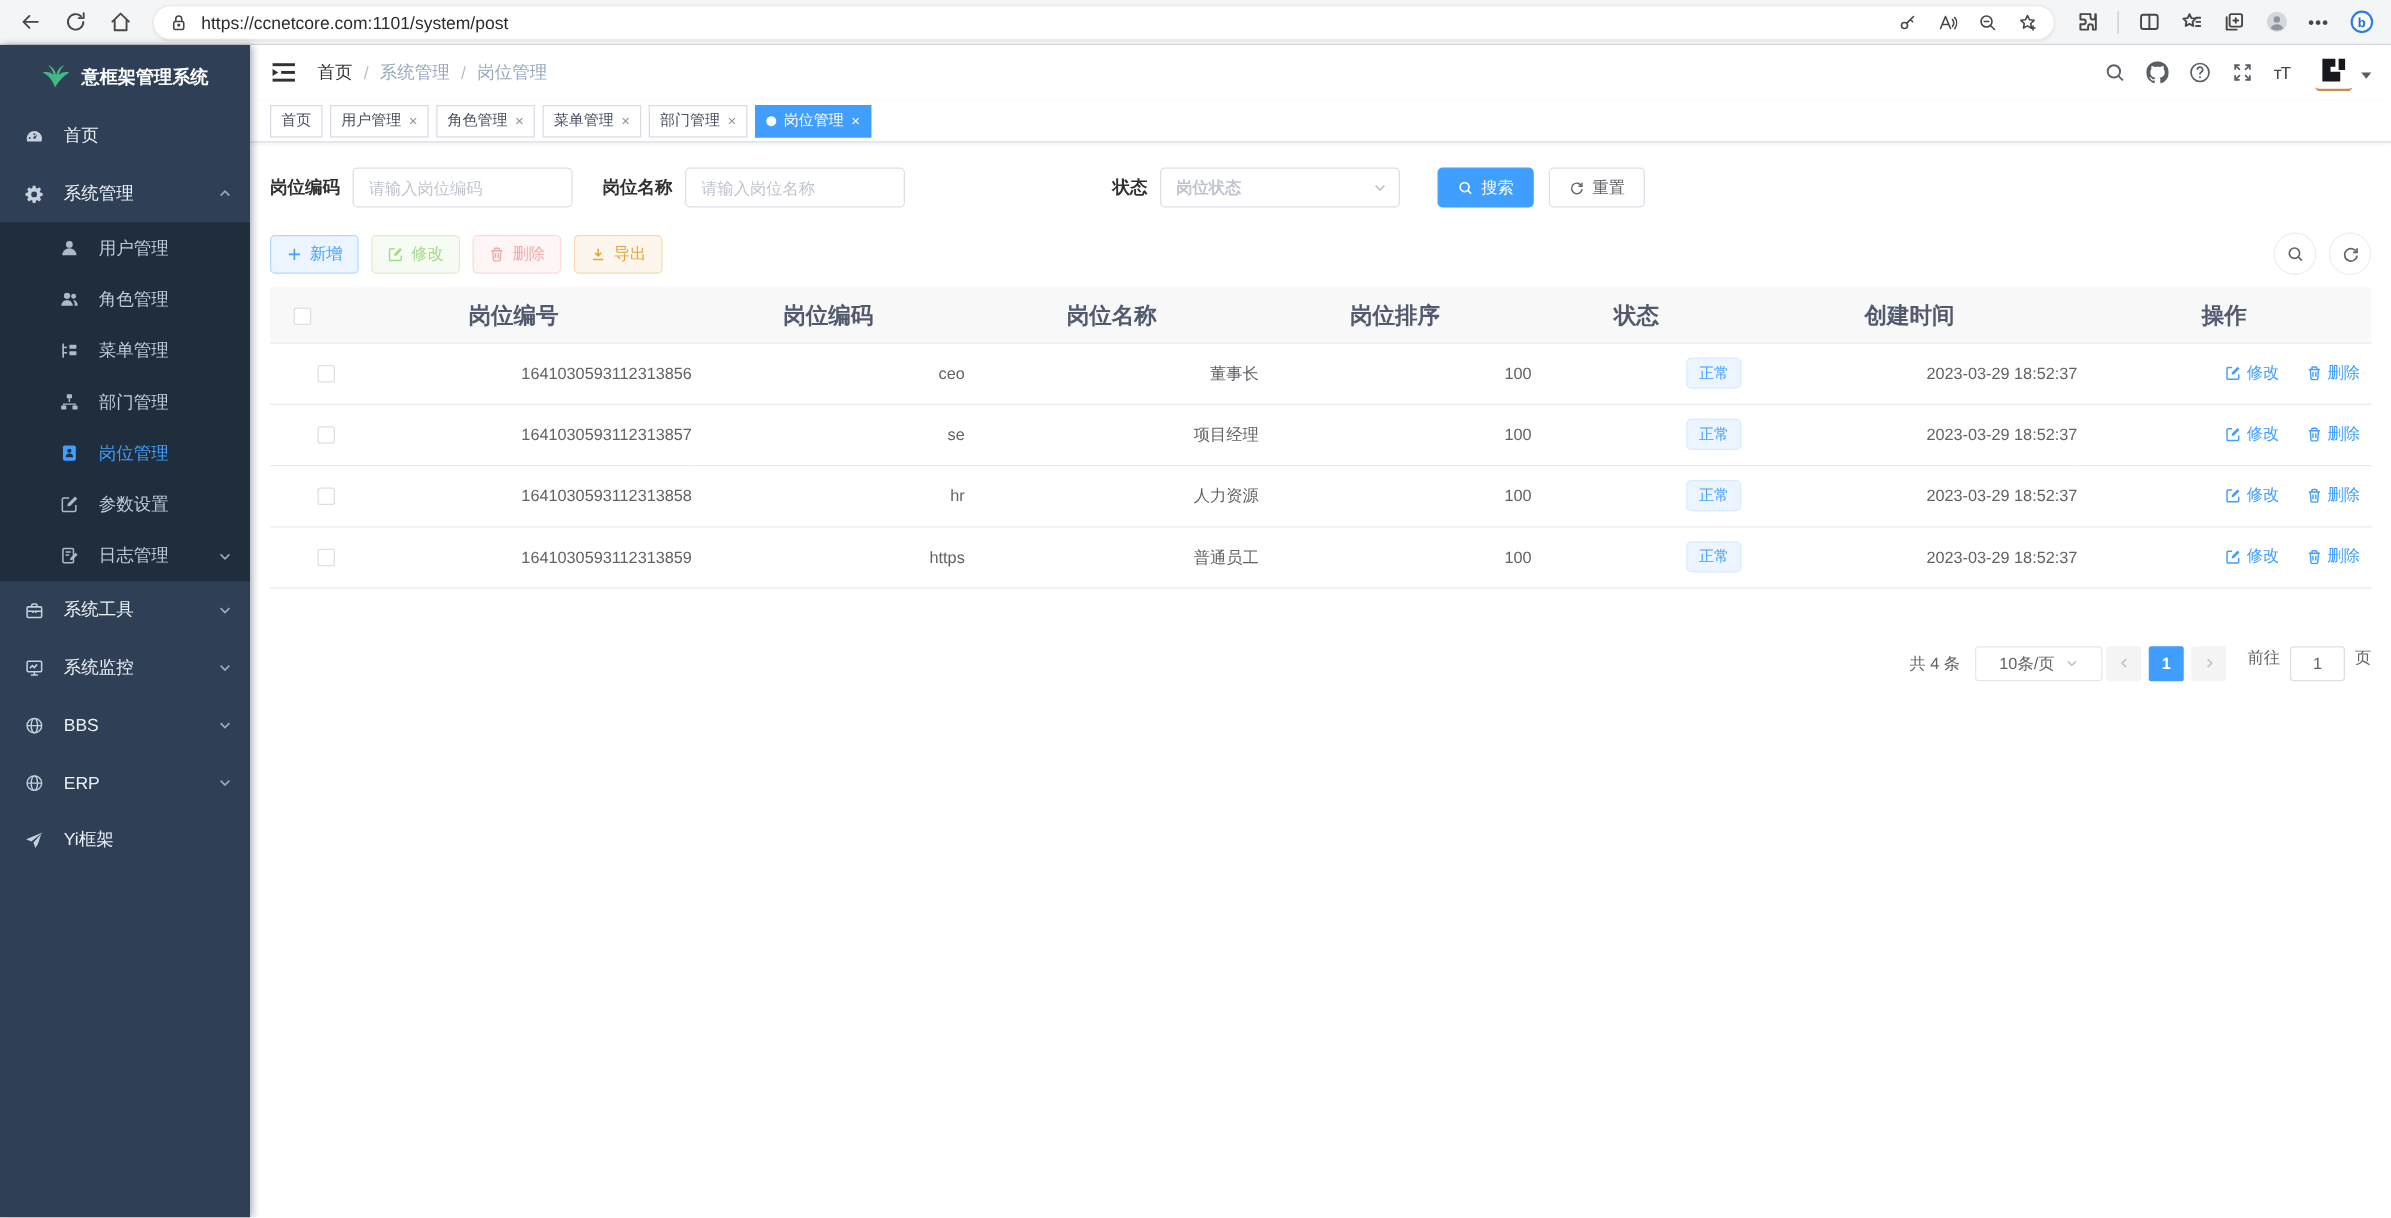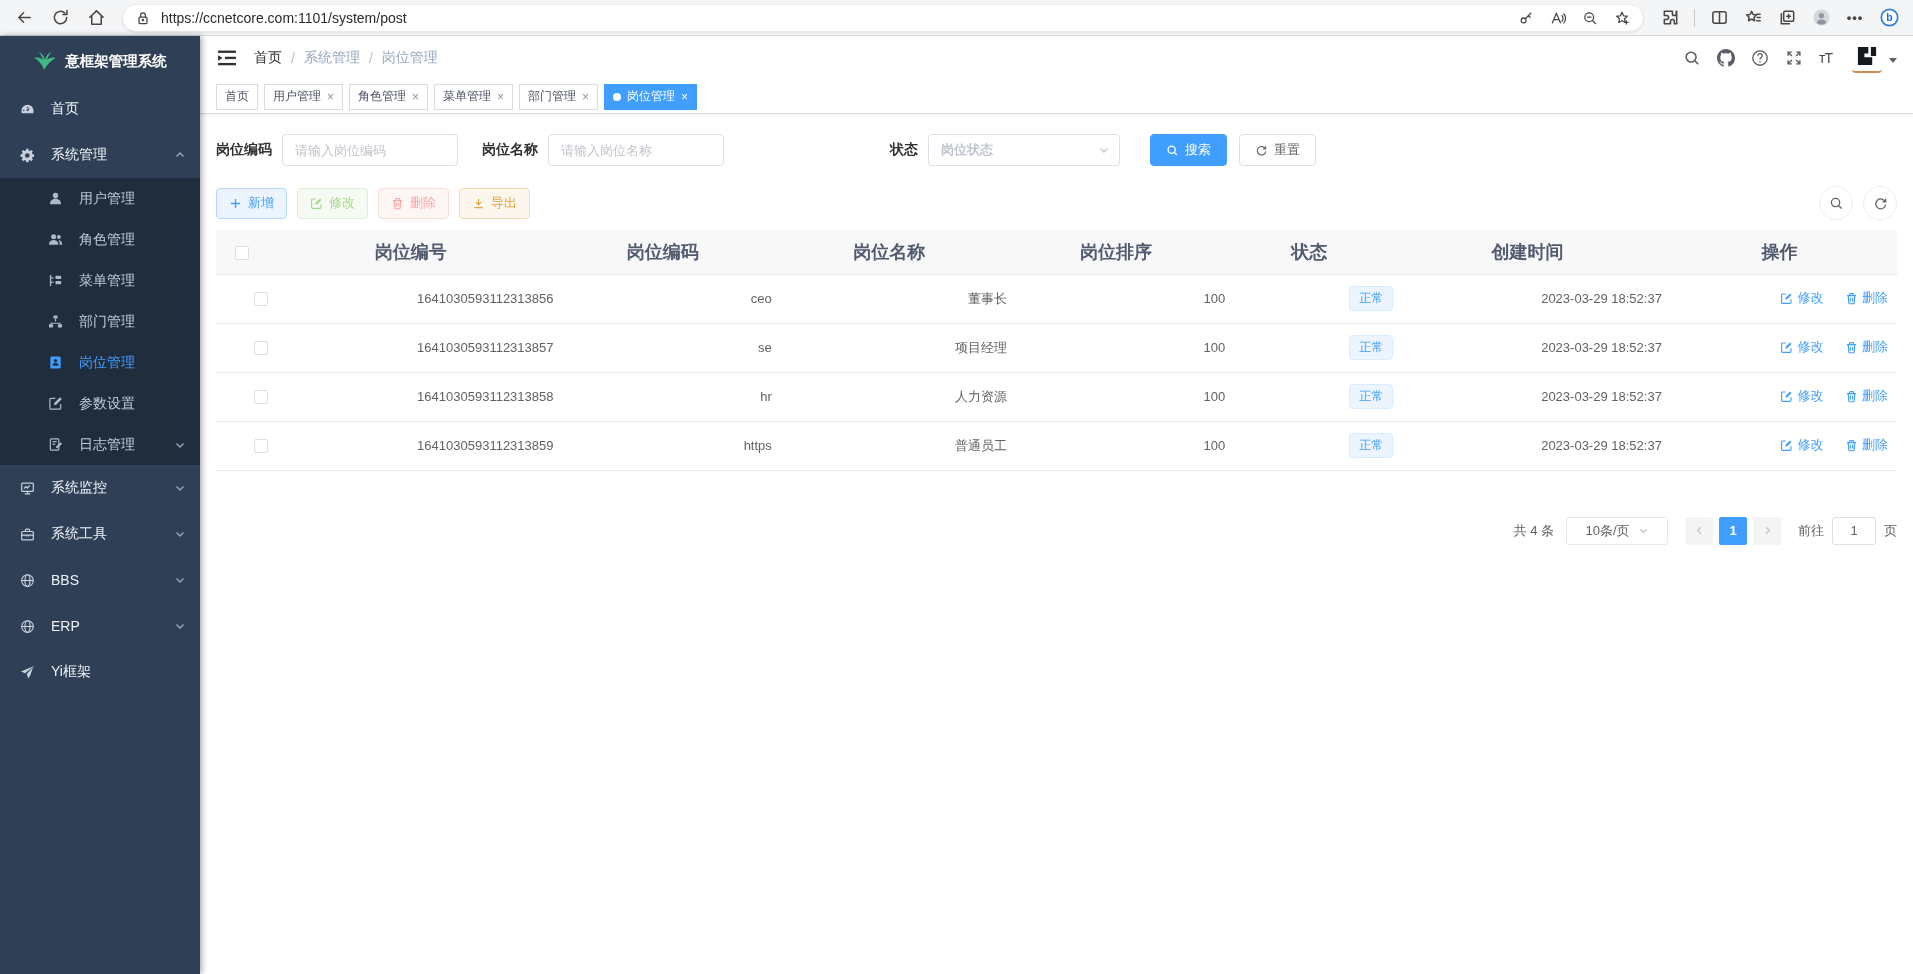--- a/index.html
+++ b/index.html
@@ -115,29 +115,29 @@
     background:#ecf5ff; border:1px solid #d9ecff; border-radius:4px; }
   .oplink { color:#409eff; display:inline-flex; align-items:center; gap:4px; margin:0 9px;
     cursor:pointer; font-size:13px; }
   .oplink svg { width:13px; height:13px; }
 
   .pagination { display:flex; align-items:center; justify-content:flex-end; margin-top:46px;
     font-size:13px; color:#606266; }
   .pg-total { margin-right:12px; }
   .pg-size { width:102px; height:28px; border:1px solid #e4e7ed; border-radius:3px; background:#fff;
     display:flex; align-items:center; justify-content:center; gap:8px; color:#606266;
-    cursor:pointer; margin-right:14px; position:relative; }
+    cursor:pointer; margin-right:0; position:relative; }
   .pg-size .chevd { width:11px; height:11px; color:#c0c4cc; }
   .pg-btn { width:28px; height:28px; border-radius:2px; background:#f4f4f5; color:#c0c4cc;
     display:flex; align-items:center; justify-content:center; margin:0 3px; cursor:pointer;
     font-size:12px; }
   .pg-cur { width:28px; height:28px; border-radius:2px; background:#409eff; color:#fff;
     display:flex; align-items:center; justify-content:center; margin:0 3px; font-weight:bold;
     cursor:pointer; }
-  .pg-goto { margin-left:14px; display:flex; align-items:center; gap:8px; }
+  .pg-goto { margin-left:14px; display:flex; gap:8px; }
   .pg-input { width:44px; height:28px; border:1px solid #dcdfe6; border-radius:3px;
     text-align:center; font-size:13px; color:#606266; outline:none; }
   .chevd { width:12px; height:12px; }
 </style>
 </head>
 <body>
 
 <div class="browser">
   <div class="bbtn">
     <svg class="bi" viewBox="0 0 20 20">
@@ -322,35 +322,35 @@
             </svg>
           <span>日志管理</span>
           <svg class="chev" viewBox="0 0 12 12">
               <path d="M2.5 4.5 6 8l3.5-3.5" stroke="currentColor" fill="none" stroke-width="1.4"></path>
             </svg>
         </div>
       </div>
 
       <div class="nav-item">
         <svg class="mi" viewBox="0 0 16 16" fill="none" stroke="currentColor" stroke-width="1.3">
+            <rect x="1.8" y="4.8" width="12.4" height="9" rx="1"></rect>
+            <path d="M5.8 4.8V3.3a1 1 0 0 1 1-1h2.4a1 1 0 0 1 1 1v1.5M1.8 8.6h12.4M6.8 8v2M9.2 8v2"></path>
+          </svg>
+        <span>系统工具</span>
+        <svg class="chev" viewBox="0 0 12 12">
+            <path d="M2.5 4.5 6 8l3.5-3.5" stroke="currentColor" fill="none" stroke-width="1.4"></path>
+          </svg>
+      </div>
+      <div class="nav-item">
+        <svg class="mi" viewBox="0 0 16 16" fill="none" stroke="currentColor" stroke-width="1.3">
             <rect x="1.8" y="2.2" width="12.4" height="8.8" rx="1"></rect>
             <path d="M8 11v2.6M5 13.8h6"></path>
             <path d="m4.2 8 2.1-2.1 1.6 1.6 2.4-2.7"></path>
           </svg>
         <span>系统监控</span>
-        <svg class="chev" viewBox="0 0 12 12">
-            <path d="M2.5 4.5 6 8l3.5-3.5" stroke="currentColor" fill="none" stroke-width="1.4"></path>
-          </svg>
-      </div>
-      <div class="nav-item">
-        <svg class="mi" viewBox="0 0 16 16" fill="none" stroke="currentColor" stroke-width="1.3">
-            <rect x="1.8" y="4.8" width="12.4" height="9" rx="1"></rect>
-            <path d="M5.8 4.8V3.3a1 1 0 0 1 1-1h2.4a1 1 0 0 1 1 1v1.5M1.8 8.6h12.4M6.8 8v2M9.2 8v2"></path>
-          </svg>
-        <span>系统工具</span>
         <svg class="chev" viewBox="0 0 12 12">
             <path d="M2.5 4.5 6 8l3.5-3.5" stroke="currentColor" fill="none" stroke-width="1.4"></path>
           </svg>
       </div>
       <div class="nav-item">
         <svg class="mi" viewBox="0 0 16 16" fill="none" stroke="currentColor" stroke-width="1.2">
             <circle cx="8" cy="8" r="6.2"></circle>
             <ellipse cx="8" cy="8" rx="2.7" ry="6.2"></ellipse>
             <path d="M1.8 8h12.4"></path>
           </svg>

